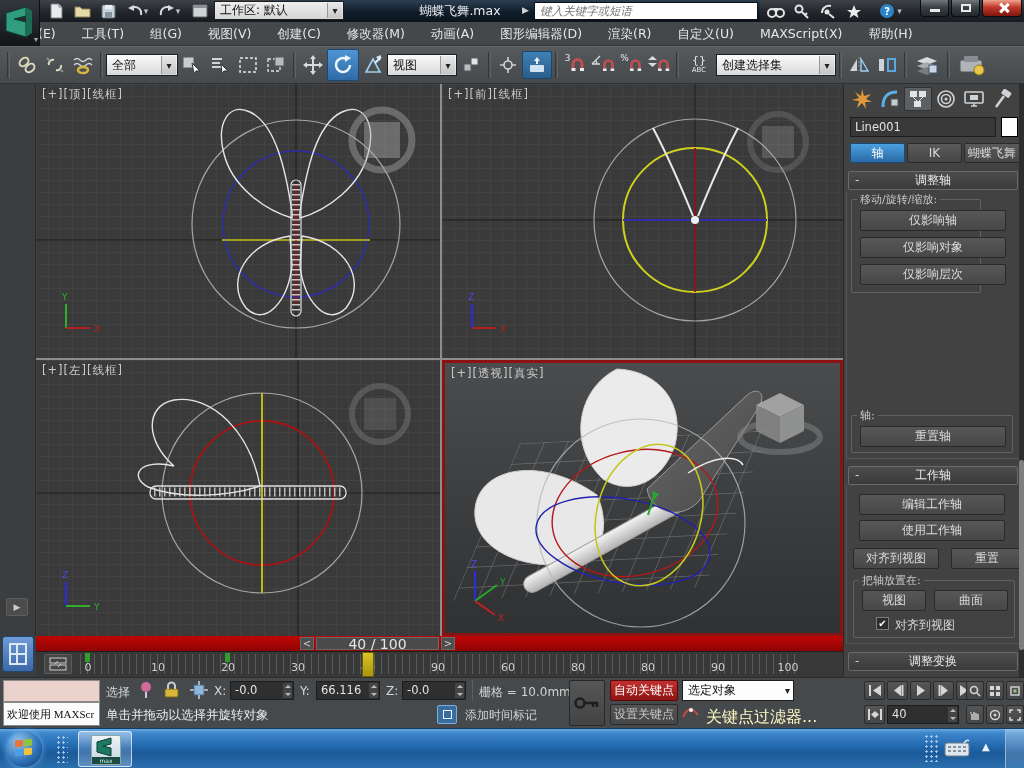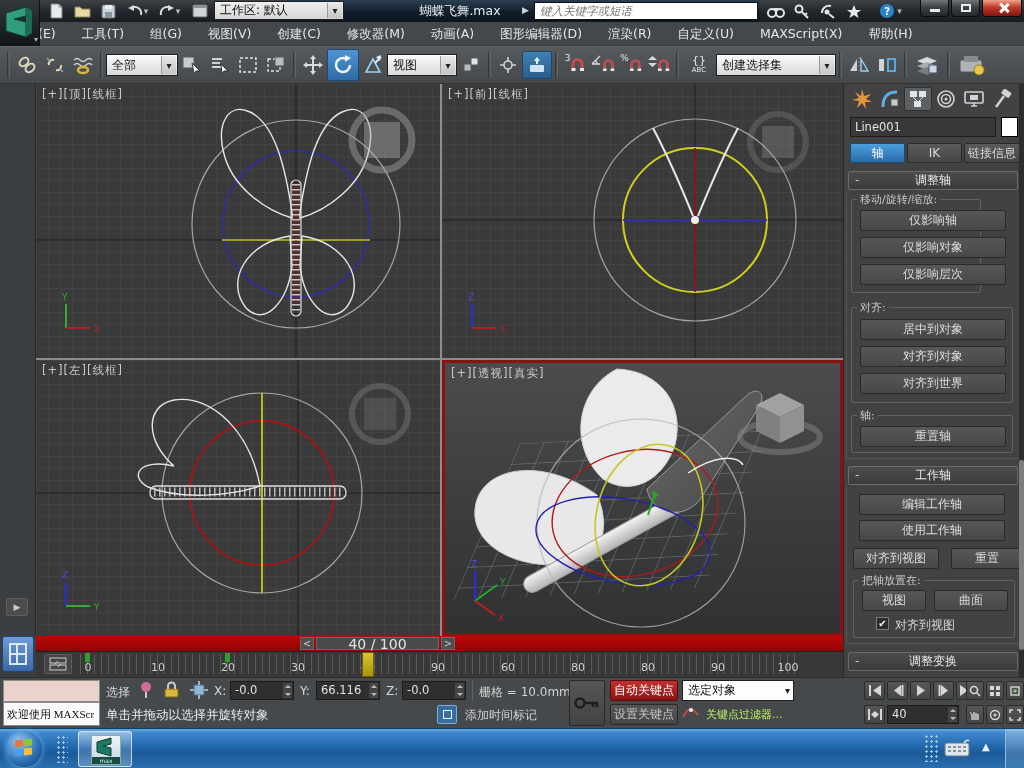--- a/index.html
+++ b/index.html
@@ -527,38 +527,32 @@
       </div>
     </div>
 
     <div class="nfield" style="left:6px;top:33px;width:146px;height:20px;background:#383838;line-height:18px">
       <span>Line001</span>
     </div>
     <div class="abs" style="left:157px;top:33px;width:17px;height:20px;background:#fff;border:1px solid #000"></div>
 
     <div class="subtab" style="left:6px;width:55px;background:linear-gradient(#4aa0e0,#2a6aa6);border-color:#1c4a78;color:#fff;top:59px"><span>轴</span></div>
     <div class="subtab" style="left:63px;width:55px;top:59px"><span>IK</span></div>
-    <div class="subtab" style="left:120px;width:56px;top:59px"><span>链接信息</span></div>
+    <div class="subtab" style="left:120px;width:56px;top:59px"><span>蝴蝶飞舞</span></div>
 
     <div class="rollout" style="left:4px;top:87px;width:170px">
       <span class="minus">-</span>
       <span>调整轴</span>
     </div>
     <div class="abs" style="left:2px;top:107px;width:174px;height:268px;border:1px solid #565656;border-top:none">
       <div class="group" style="left:4px;top:8px;width:130px;height:94px">
         <span class="glabel">移动/旋转/缩放:</span>
         <div class="pbtn" style="left:8px;top:10px;width:146px">仅影响轴</div>
         <div class="pbtn" style="left:8px;top:37px;width:146px">仅影响对象</div>
         <div class="pbtn" style="left:8px;top:64px;width:146px">仅影响层次</div>
-      </div>
-      <div class="group" style="left:4px;top:116px;width:162px;height:96px">
-        <span class="glabel">对齐:</span>
-        <div class="pbtn" style="left:8px;top:11px;width:146px">居中到对象</div>
-        <div class="pbtn" style="left:8px;top:38px;width:146px">对齐到对象</div>
-        <div class="pbtn" style="left:8px;top:65px;width:146px">对齐到世界</div>
       </div>
       <div class="group" style="left:4px;top:224px;width:162px;height:38px">
         <span class="glabel">轴:</span>
         <div class="pbtn" style="left:8px;top:10px;width:146px">重置轴</div>
       </div>
     </div>
 
     <div class="rollout" style="left:4px;top:382px;width:170px">
       <span class="minus">-</span>
       <span>工作轴</span>
@@ -700,21 +694,21 @@
     <div class="abs" style="left:682px;top:2px;width:112px;height:21px;background:#fdfdfd;border:1px solid #1e1e1e;color:#111;font-size:12px;line-height:19px;padding-left:5px">
       <span>选定对象</span>
       <span style="position:absolute;right:3px;top:0;color:#222;font-size:10px">▾</span>
     </div>
     <div class="abs" style="left:682px;top:27px;width:20px;height:18px">
       <svg width="18" height="14">
           <path d="M1,12 C6,2 10,2 16,10" fill="none" stroke="#c84848" stroke-width="2"></path>
           <circle cx="9" cy="5" r="2" fill="#fff"></circle>
         </svg>
     </div>
-    <span class="abs" style="left:706px;top:29px;color:#bef264;font-size:11px">关键点过滤器...</span>
+    <span class="abs" style="left:706px;top:29px;color:#fef9c3;font-size:16px">关键点过滤器...</span>
 
     <div class="abs" style="left:864px;top:3px;display:flex">
       <div class="pb">
           <svg width="13" height="11">
             <path d="M2,0 v11" stroke="#d6d6d6" stroke-width="2"></path>
             <polygon points="13,0 5,5.5 13,11" fill="#d6d6d6"></polygon>
           </svg>
         </div>
       <div class="pb">
           <svg width="12" height="11">

